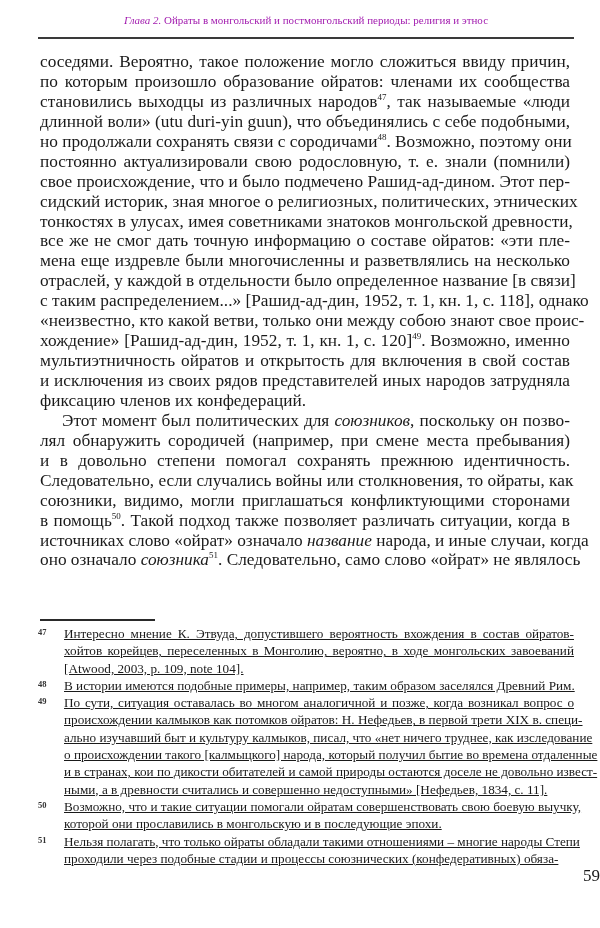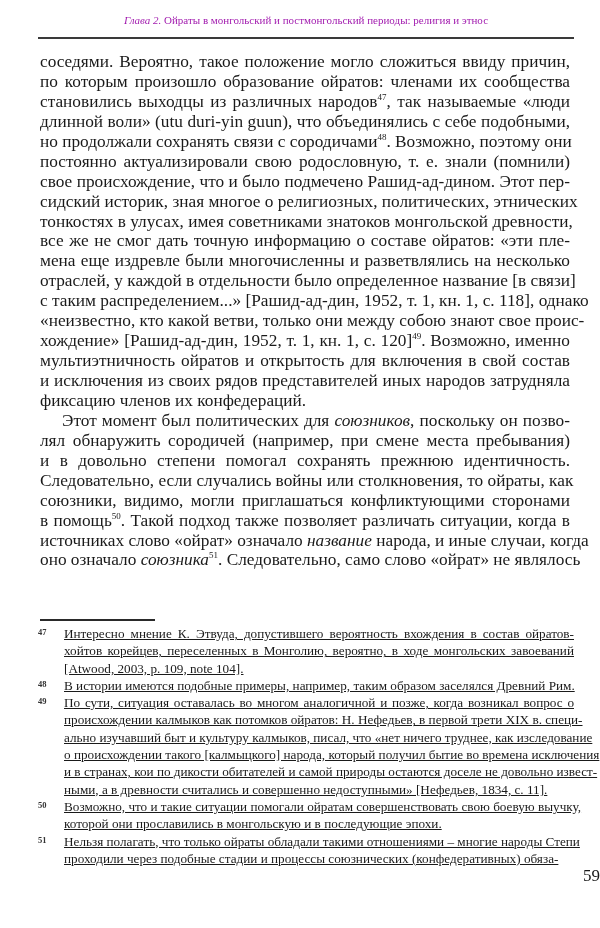--- a/index.html
+++ b/index.html
@@ -91,21 +91,21 @@
       </div>
       <div class="fn">
         <span class="num">48</span>
         <div class="ln last">В истории имеются подобные примеры, например, таким образом заселялся Древний Рим.</div>
       </div>
       <div class="fn">
         <span class="num">49</span>
         <div class="ln">По сути, ситуация оставалась во многом аналогичной и позже, когда возникал вопрос о</div>
         <div class="ln">происхождении калмыков как потомков ойратов: Н. Нефедьев, в первой трети XIX в. специ-</div>
         <div class="ln">ально изучавший быт и культуру калмыков, писал, что «нет ничего труднее, как изследование</div>
-        <div class="ln">о происхождении такого [калмыцкого] народа, который получил бытие во времена исключения</div>
+        <div class="ln">о происхождении такого [калмыцкого] народа, который получил бытие во времена отдаленные</div>
         <div class="ln">и в странах, кои по дикости обитателей и самой природы остаются доселе не довольно извест-</div>
         <div class="ln last">ными, а в древности считались и совершенно недоступными» [Нефедьев, 1834, с. 11].</div>
       </div>
       <div class="fn">
         <span class="num">50</span>
         <div class="ln">Возможно, что и такие ситуации помогали ойратам совершенствовать свою боевую выучку,</div>
         <div class="ln last">которой они прославились в монгольскую и в последующие эпохи.</div>
       </div>
       <div class="fn">
         <span class="num">51</span>

